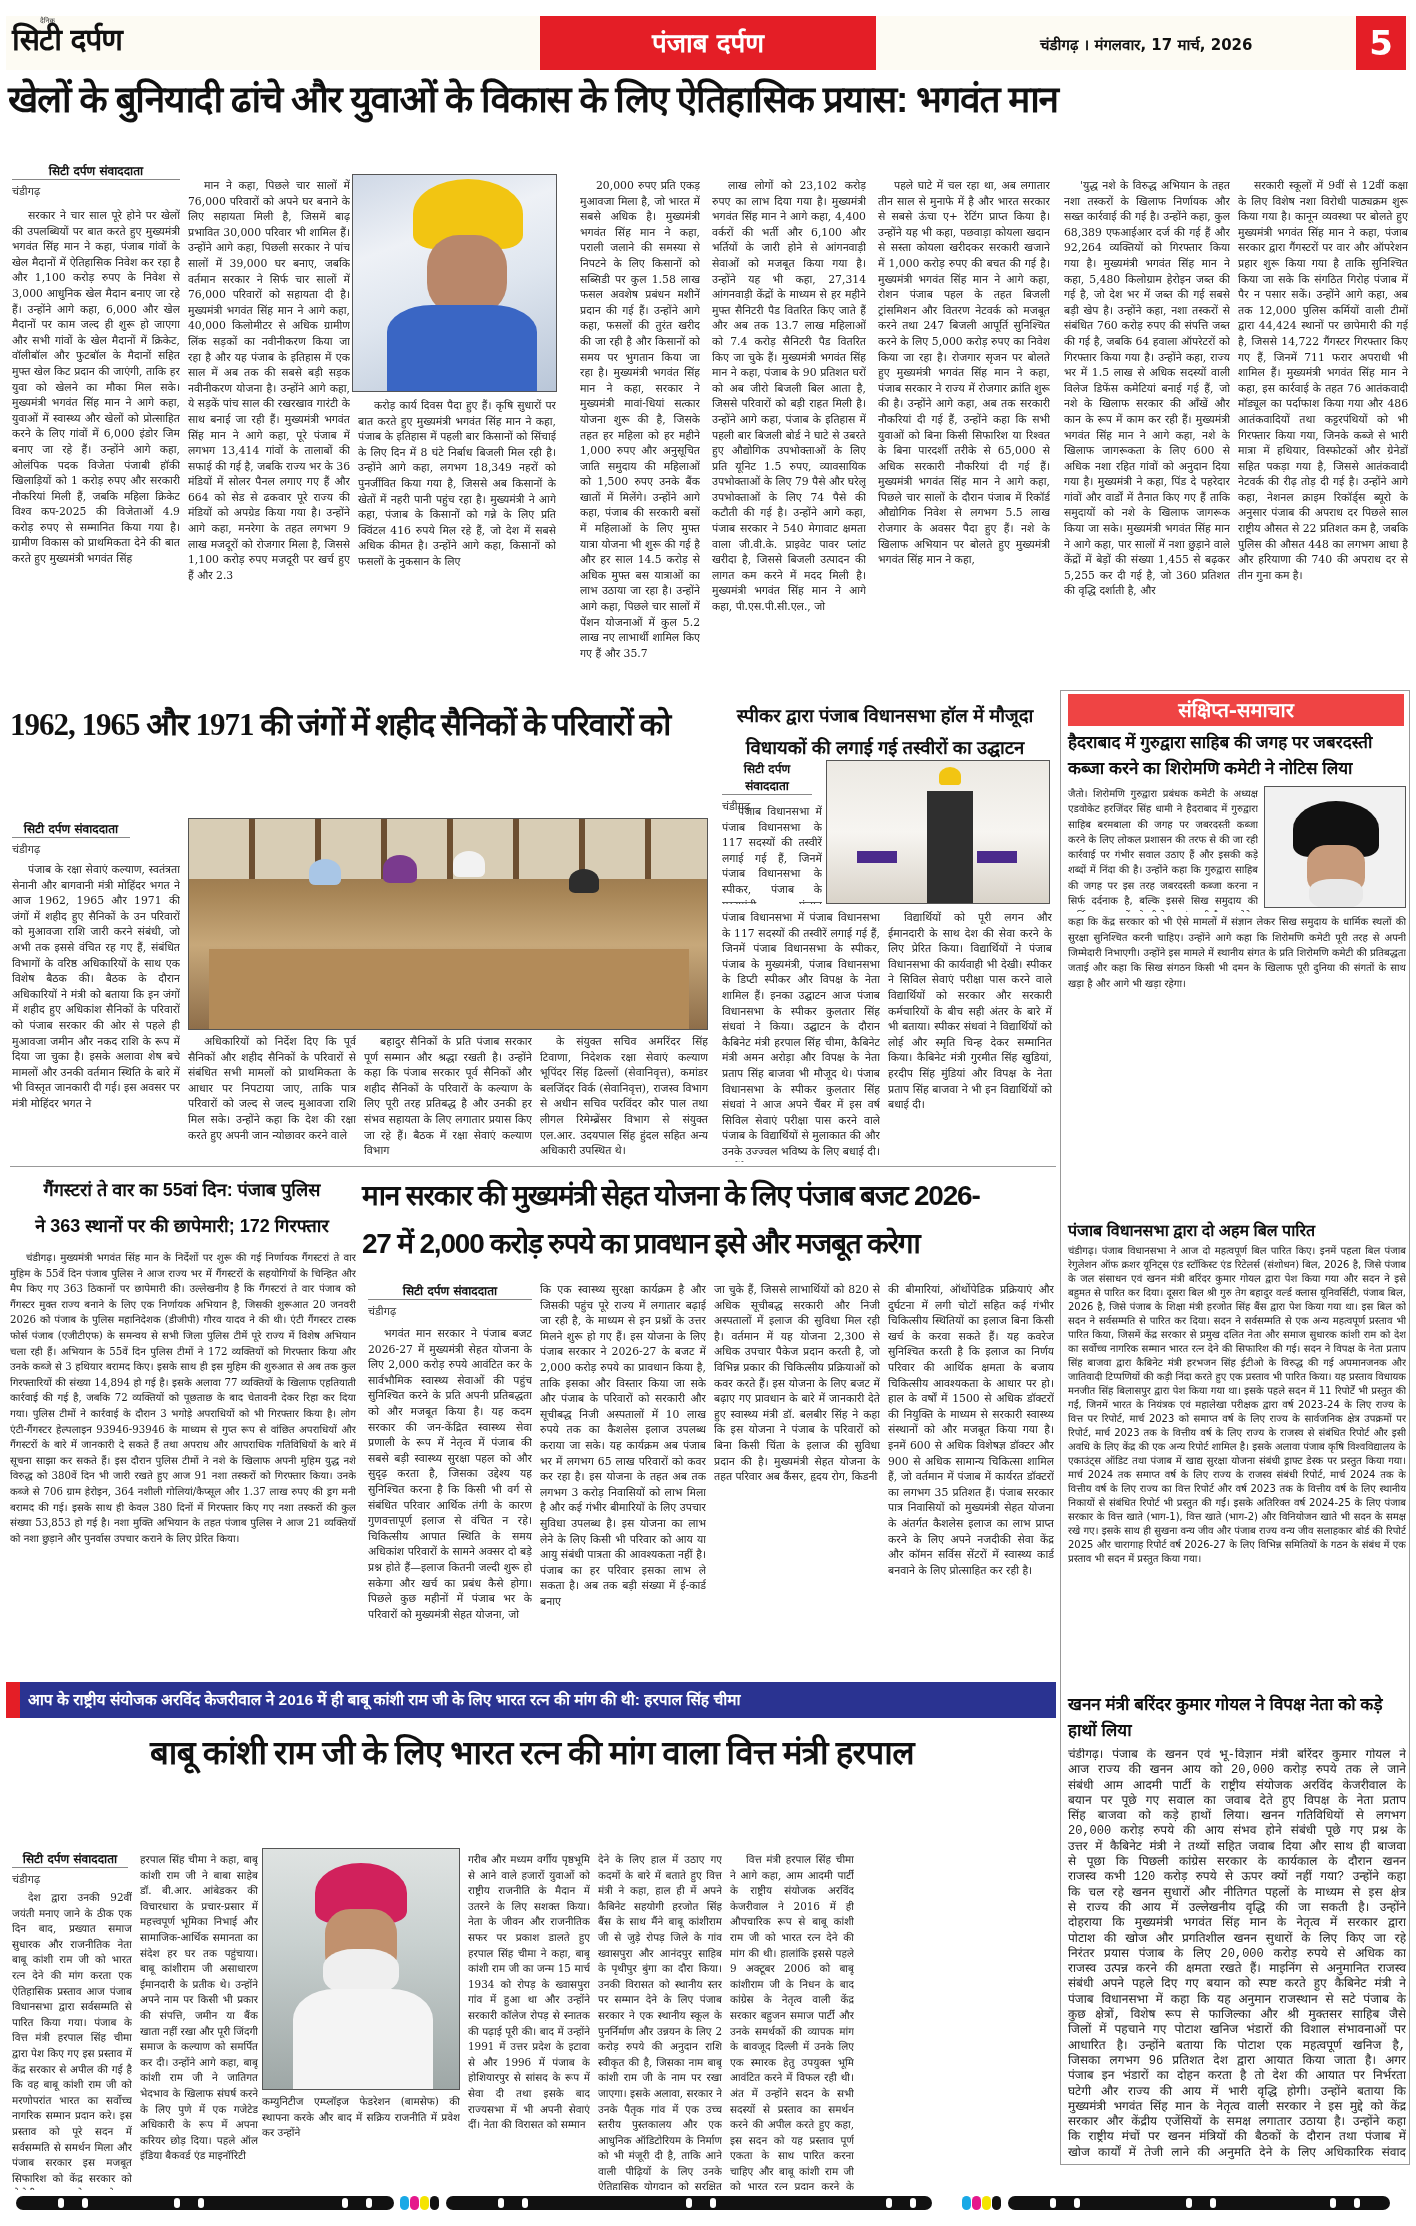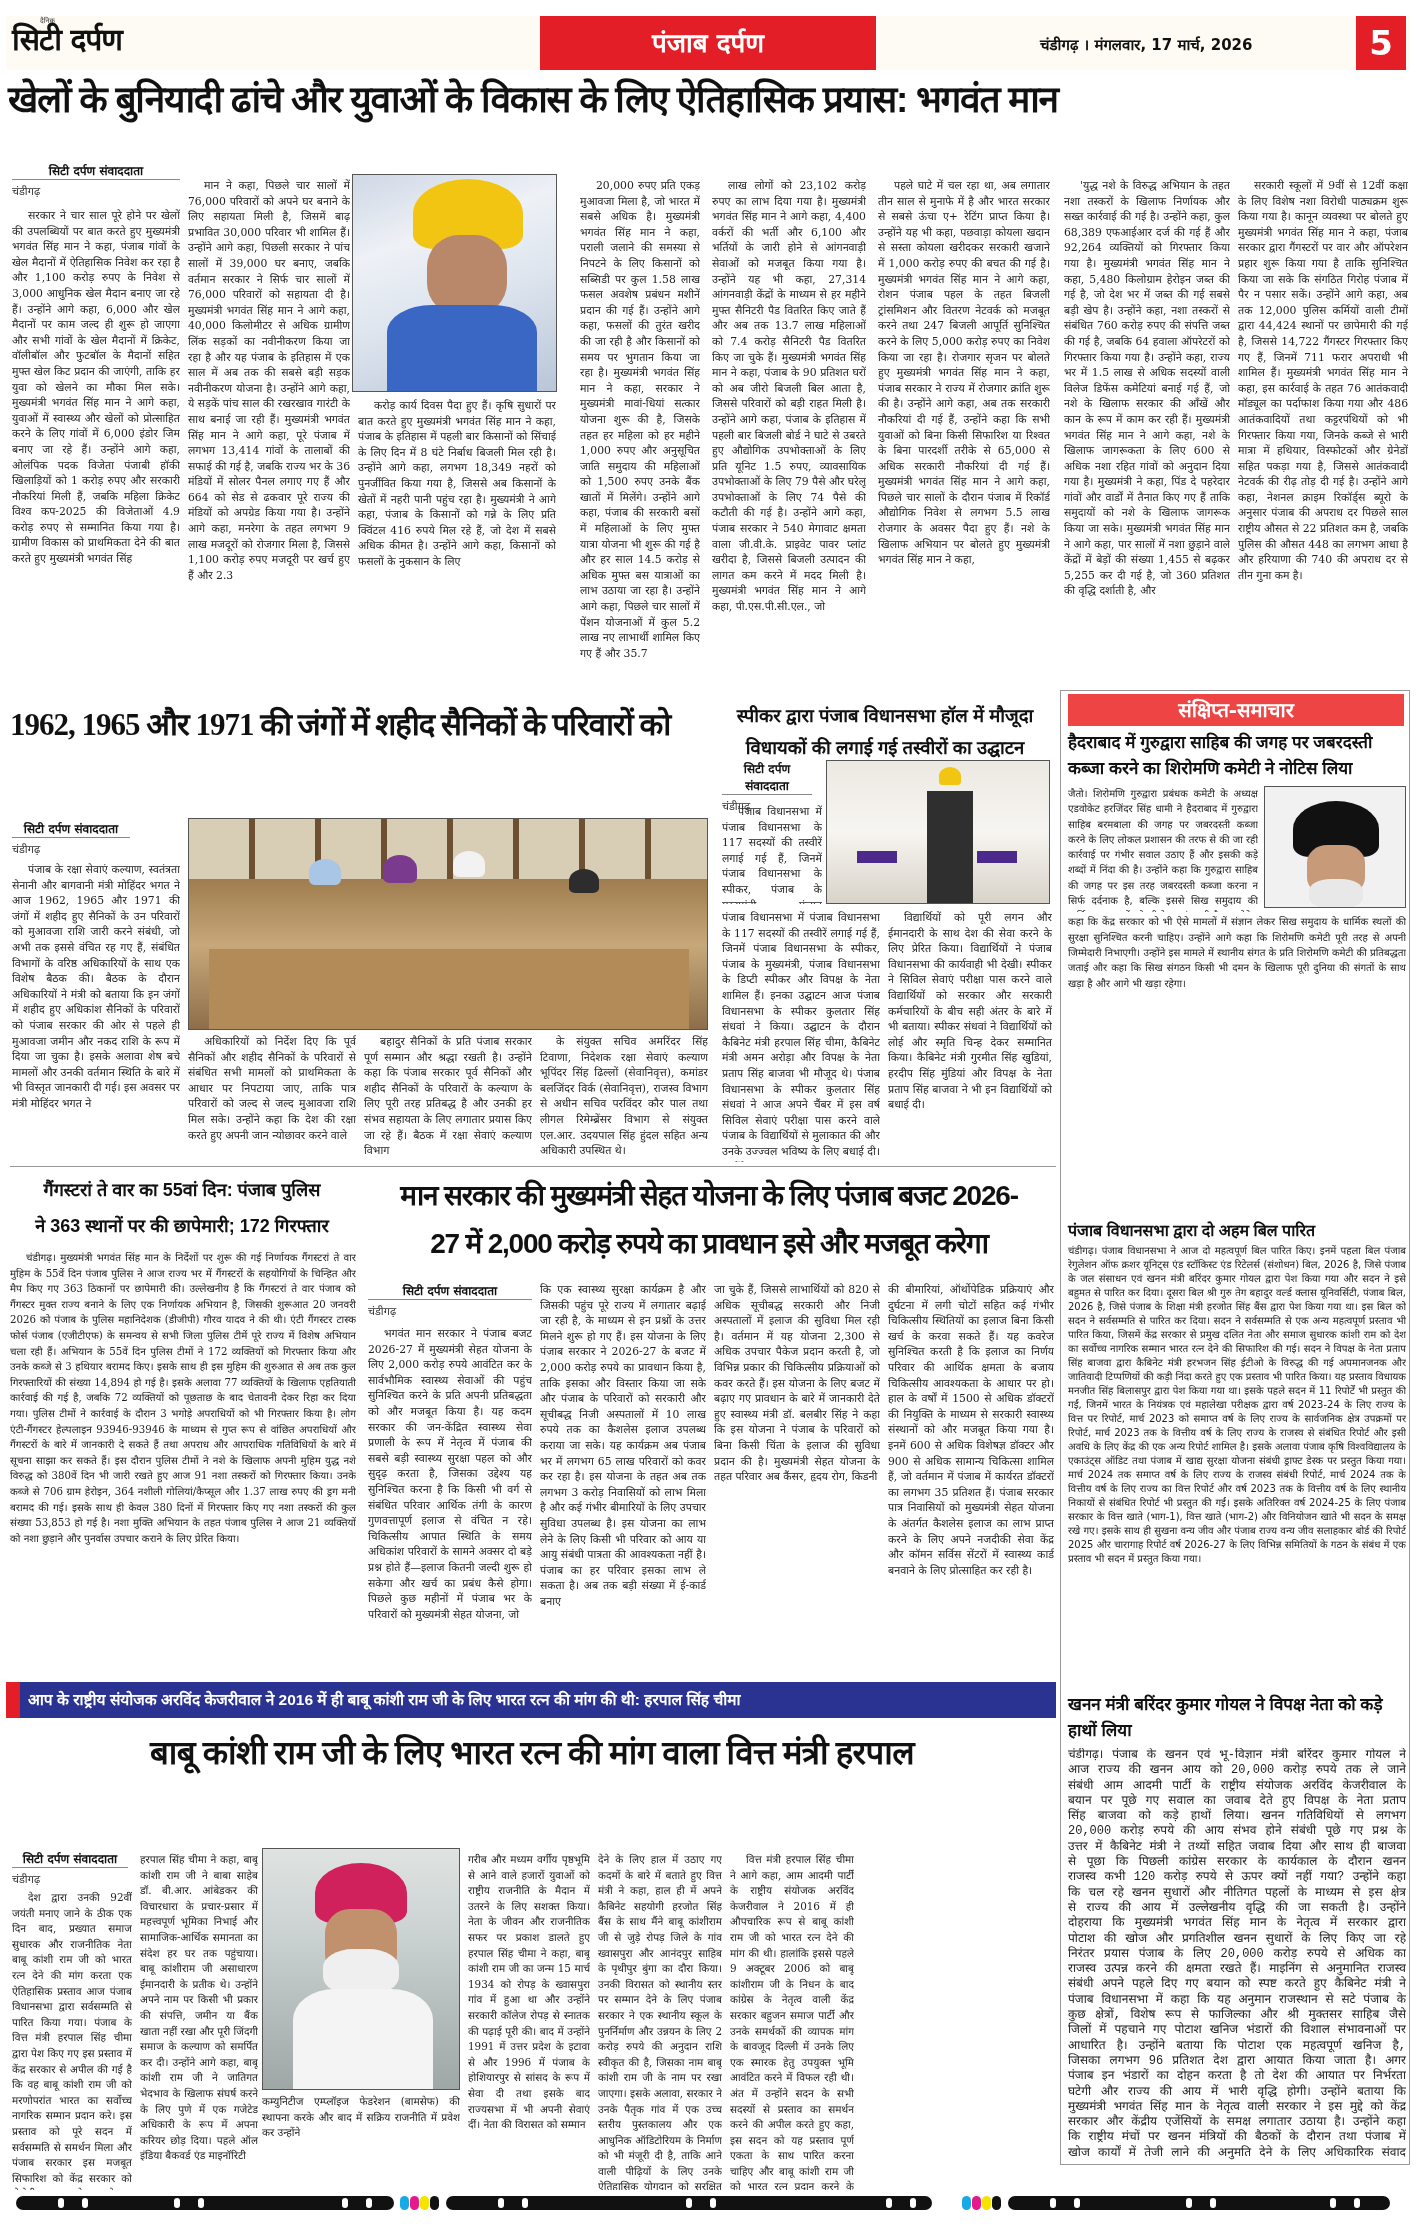--- a/index.html
+++ b/index.html
@@ -127,21 +127,21 @@
 <div class="abs rule" style="left:10px;top:1166px;width:1046px;height:1px"></div>
 
 <div class="abs h2" style="left:8px;top:1172px;width:348px;font-size:18px;line-height:36px;text-align:center;white-space:nowrap">
   <div>गैंगस्टरां ते वार का 55वां दिन: पंजाब पुलिस</div>
   <div>ने 363 स्थानों पर की छापेमारी; 172 गिरफ्तार</div>
 </div>
 <div class="abs col" style="left:10px;top:1250px;width:346px;height:420px;font-size:10.2px;line-height:15.6px">
     <p>चंडीगढ़। मुख्यमंत्री भगवंत सिंह मान के निर्देशों पर शुरू की गई निर्णायक गैंगस्टरां ते वार मुहिम के 55वें दिन पंजाब पुलिस ने आज राज्य भर में गैंगस्टरों के सहयोगियों के चिन्हित और मैप किए गए 363 ठिकानों पर छापेमारी की। उल्लेखनीय है कि गैंगस्टरां ते वार पंजाब को गैंगस्टर मुक्त राज्य बनाने के लिए एक निर्णायक अभियान है, जिसकी शुरूआत 20 जनवरी 2026 को पंजाब के पुलिस महानिदेशक (डीजीपी) गौरव यादव ने की थी। एंटी गैंगस्टर टास्क फोर्स पंजाब (एजीटीएफ) के समन्वय से सभी जिला पुलिस टीमें पूरे राज्य में विशेष अभियान चला रही हैं। अभियान के 55वें दिन पुलिस टीमों ने 172 व्यक्तियों को गिरफ्तार किया और उनके कब्जे से 3 हथियार बरामद किए। इसके साथ ही इस मुहिम की शुरुआत से अब तक कुल गिरफ्तारियों की संख्या 14,894 हो गई है। इसके अलावा 77 व्यक्तियों के खिलाफ एहतियाती कार्रवाई की गई है, जबकि 72 व्यक्तियों को पूछताछ के बाद चेतावनी देकर रिहा कर दिया गया। पुलिस टीमों ने कार्रवाई के दौरान 3 भगोड़े अपराधियों को भी गिरफ्तार किया है। लोग एंटी-गैंगस्टर हेल्पलाइन 93946-93946 के माध्यम से गुप्त रूप से वांछित अपराधियों और गैंगस्टरों के बारे में जानकारी दे सकते हैं तथा अपराध और आपराधिक गतिविधियों के बारे में सूचना साझा कर सकते हैं। इस दौरान पुलिस टीमों ने नशे के खिलाफ अपनी मुहिम युद्ध नशे विरुद्ध को 380वें दिन भी जारी रखते हुए आज 91 नशा तस्करों को गिरफ्तार किया। उनके कब्जे से 706 ग्राम हेरोइन, 364 नशीली गोलियां/कैप्सूल और 1.37 लाख रुपए की ड्रग मनी बरामद की गई। इसके साथ ही केवल 380 दिनों में गिरफ्तार किए गए नशा तस्करों की कुल संख्या 53,853 हो गई है। नशा मुक्ति अभियान के तहत पंजाब पुलिस ने आज 21 व्यक्तियों को नशा छुड़ाने और पुनर्वास उपचार कराने के लिए प्रेरित किया।</p>
   </div>
 
-<div class="abs h2" style="left:362px;top:1172px;width:694px;font-size:28px;line-height:48px;letter-spacing:-1.2px;text-align:center;white-space:nowrap">
+<div class="abs h2" style="left:362px;top:1172px;width:694px;font-size:28px;line-height:48px;letter-spacing:-1.2px;white-space:nowrap">
   <div>मान सरकार की मुख्यमंत्री सेहत योजना के लिए पंजाब बजट 2026-</div>
   <div>27 में 2,000 करोड़ रुपये का प्रावधान इसे और मजबूत करेगा</div>
 </div>
 <div class="abs" style="left:368px;top:1282px;width:164px">
   <div class="byline">सिटी दर्पण संवाददाता</div>
   <div class="city">चंडीगढ़</div>
 </div>
 <div class="abs col" style="left:368px;top:1326px;width:164px;height:344px">
     <p>भगवंत मान सरकार ने पंजाब बजट 2026-27 में मुख्यमंत्री सेहत योजना के लिए 2,000 करोड़ रुपये आवंटित कर के सार्वभौमिक स्वास्थ्य सेवाओं की पहुंच सुनिश्चित करने के प्रति अपनी प्रतिबद्धता को और मजबूत किया है। यह कदम सरकार की जन-केंद्रित स्वास्थ्य सेवा प्रणाली के रूप में नेतृत्व में पंजाब की सबसे बड़ी स्वास्थ्य सुरक्षा पहल को और सुदृढ़ करता है, जिसका उद्देश्य यह सुनिश्चित करना है कि किसी भी वर्ग से संबंधित परिवार आर्थिक तंगी के कारण गुणवत्तापूर्ण इलाज से वंचित न रहे। चिकित्सीय आपात स्थिति के समय अधिकांश परिवारों के सामने अक्सर दो बड़े प्रश्न होते हैं—इलाज कितनी जल्दी शुरू हो सकेगा और खर्च का प्रबंध कैसे होगा। पिछले कुछ महीनों में पंजाब भर के परिवारों को मुख्यमंत्री सेहत योजना, जो</p>
   </div>

